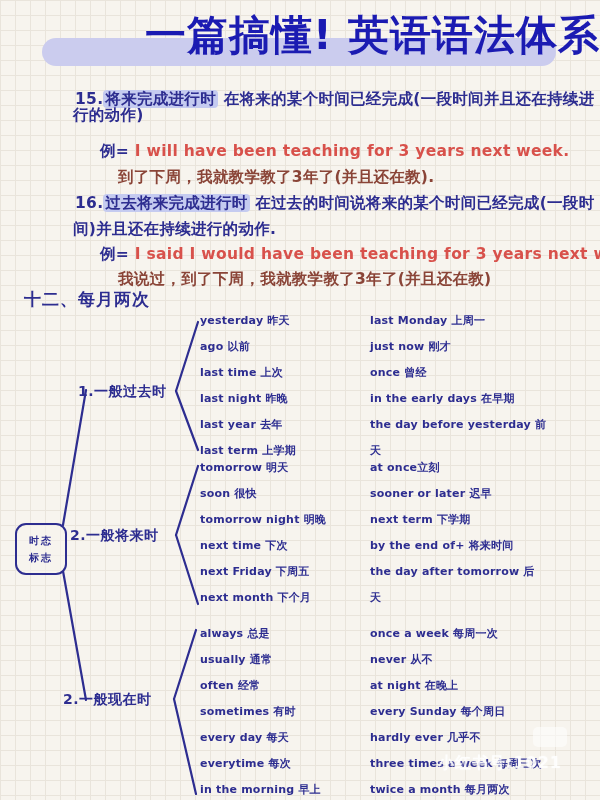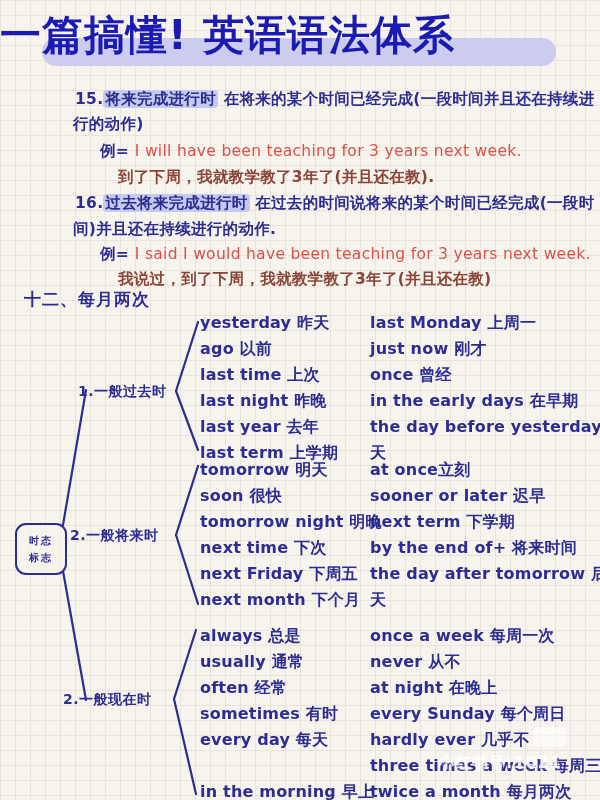--- a/index.html
+++ b/index.html
@@ -9,43 +9,43 @@
         background-color:#f7f4ee;
         background-image:linear-gradient(#e9e4db 1px,transparent 1px),
                          linear-gradient(90deg,#e9e4db 1px,transparent 1px);
         background-size:15px 15px;
         color:#2d2d90;}
   
   .title-wrap{position:absolute;left:0;top:0;width:600px;height:84px;}
   .title-pill{position:absolute;left:42px;top:38px;width:514px;height:28px;
               background:#cbccee;border-radius:15px;}
   .title{position:absolute;left:0;top:8px;width:600px;margin:0;
-         text-align:left;font-size:41px;font-weight:900;color:#1b1bb2;
+         text-align:right;font-size:41px;font-weight:900;color:#1b1bb2;
          letter-spacing:1px;font-family:"DejaVu Sans",sans-serif;}
   
   .note{position:absolute;font-size:15.5px;font-weight:600;line-height:22px;
         white-space:nowrap;color:#2d2d90;letter-spacing:.3px;}
   .hl{background:#c5cbf0;border-radius:4px;padding:0 2px;}
-  .en{color:#d8514b;font-weight:400;text-align:center;}
+  .en{color:#d8514b;font-weight:700;text-align:center;}
   .trans{color:#8a4437;}
   
   .section{position:absolute;left:24px;top:288px;margin:0;
            font-size:17px;font-weight:800;color:#2d2d90;letter-spacing:1px;}
   
   svg.connectors{position:absolute;left:0;top:0;pointer-events:none;}
   .root{position:absolute;left:15px;top:523px;width:48px;height:48px;
         border:2.5px solid #2d2d90;border-radius:11px;
         display:flex;flex-direction:column;align-items:center;justify-content:center;
         font-size:10px;font-weight:800;line-height:17px;letter-spacing:2px;
         background:rgba(247,244,238,.6);}
   .branch-label{position:absolute;font-size:14px;font-weight:800;
                 white-space:nowrap;letter-spacing:.5px;}
   .group{position:absolute;left:0;width:600px;}
   .row{position:relative;height:26px;}
-  .cell{position:absolute;top:0;font-size:16px;font-weight:600;
+  .cell{position:absolute;top:0;font-size:11px;font-weight:600;
         white-space:nowrap;letter-spacing:.2px;}
   .cell.l{left:200px;}
   .cell.r{left:358px;margin-left:12px;}
   
   .watermark{position:absolute;left:438px;top:753px;font-size:16px;font-weight:800;
              color:rgba(255,255,255,.85);letter-spacing:1px;
              text-shadow:0 0 3px rgba(255,255,255,.45);}
   .watermark-logo{position:absolute;left:533px;top:727px;width:34px;height:20px;
                   background:rgba(255,255,255,.55);border-radius:5px;}
 </style>
@@ -53,21 +53,21 @@
 <body>
 
 <div id="page">
 
   <div class="title-wrap">
     <div class="title-pill"></div>
     <h1 class="title">一篇搞懂! 英语语法体系</h1>
   </div>
 
   <div class="note" style="left:75px;top:88px;"><span>15.</span><span class="hl">将来完成进行时</span><span> 在将来的某个时间已经完成(一段时间并且还在持续进</span></div>
-  <div class="note" style="left:73px;top:113px;">行的动作)</div>
+  <div class="note" style="left:73px;top:104px;">行的动作)</div>
   <div class="note" style="left:100px;top:140px;"><span>例=</span> <span class="en">I will have been teaching for 3 years next week.</span></div>
   <div class="note trans" style="left:118px;top:166px;">到了下周，我就教学教了3年了(并且还在教).</div>
 
   <div class="note" style="left:75px;top:192px;"><span>16.</span><span class="hl">过去将来完成进行时</span><span> 在过去的时间说将来的某个时间已经完成(一段时</span></div>
   <div class="note" style="left:73px;top:218px;">间)并且还在持续进行的动作.</div>
   <div class="note" style="left:100px;top:243px;"><span>例=</span> <span class="en">I said I would have been teaching for 3 years next week.</span></div>
   <div class="note trans" style="left:118px;top:268px;text-align:center;">我说过，到了下周，我就教学教了3年了(并且还在教)</div>
 
   <h2 class="section">十二、每月两次</h2>
 
@@ -162,20 +162,21 @@
       </div>
     <div class="row">
         <span class="cell l">sometimes 有时</span>
         <span class="cell r">every Sunday 每个周日</span>
       </div>
     <div class="row">
         <span class="cell l">every day 每天</span>
         <span class="cell r">hardly ever 几乎不</span>
       </div>
     <div class="row">
+        <span class="cell l">everytime 每次</span>
         <span class="cell r">three times a week 每周三次</span>
       </div>
     <div class="row">
         <span class="cell l">in the morning 早上</span>
         <span class="cell r">twice a month 每月两次</span>
       </div>
   </div>
 
   <div class="watermark-logo"></div>
   <div class="watermark">小红书号:1021</div>

